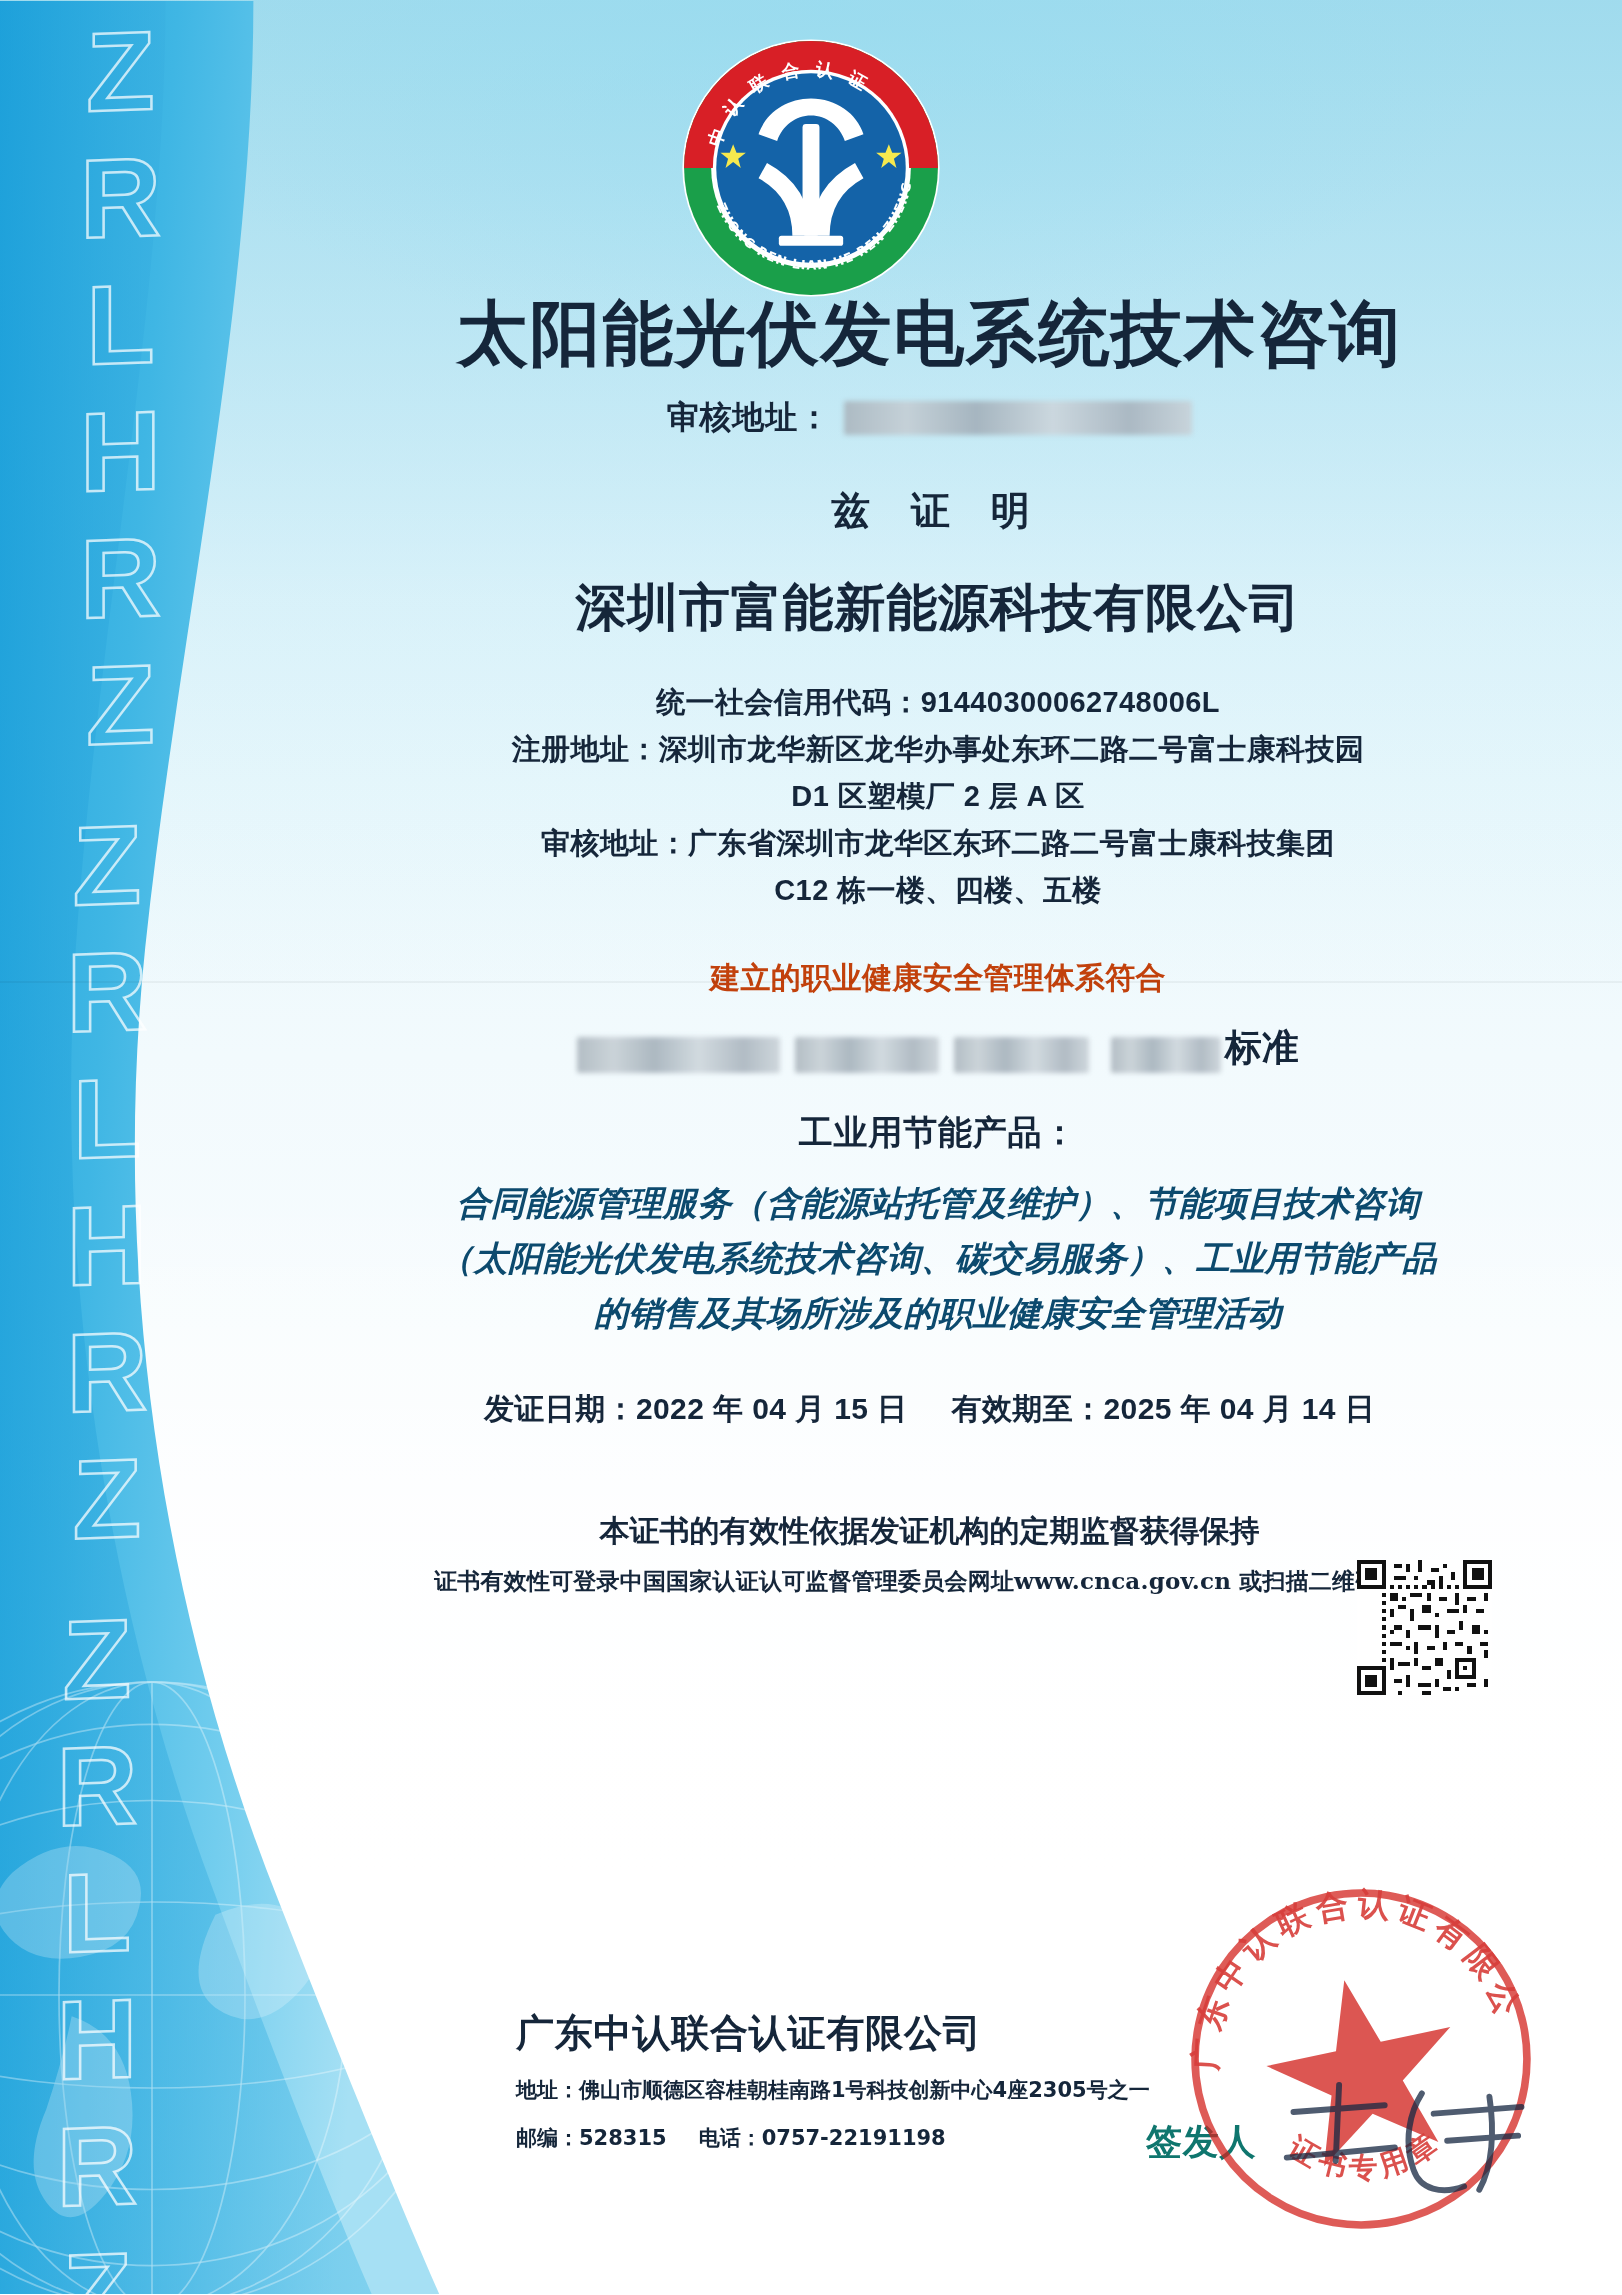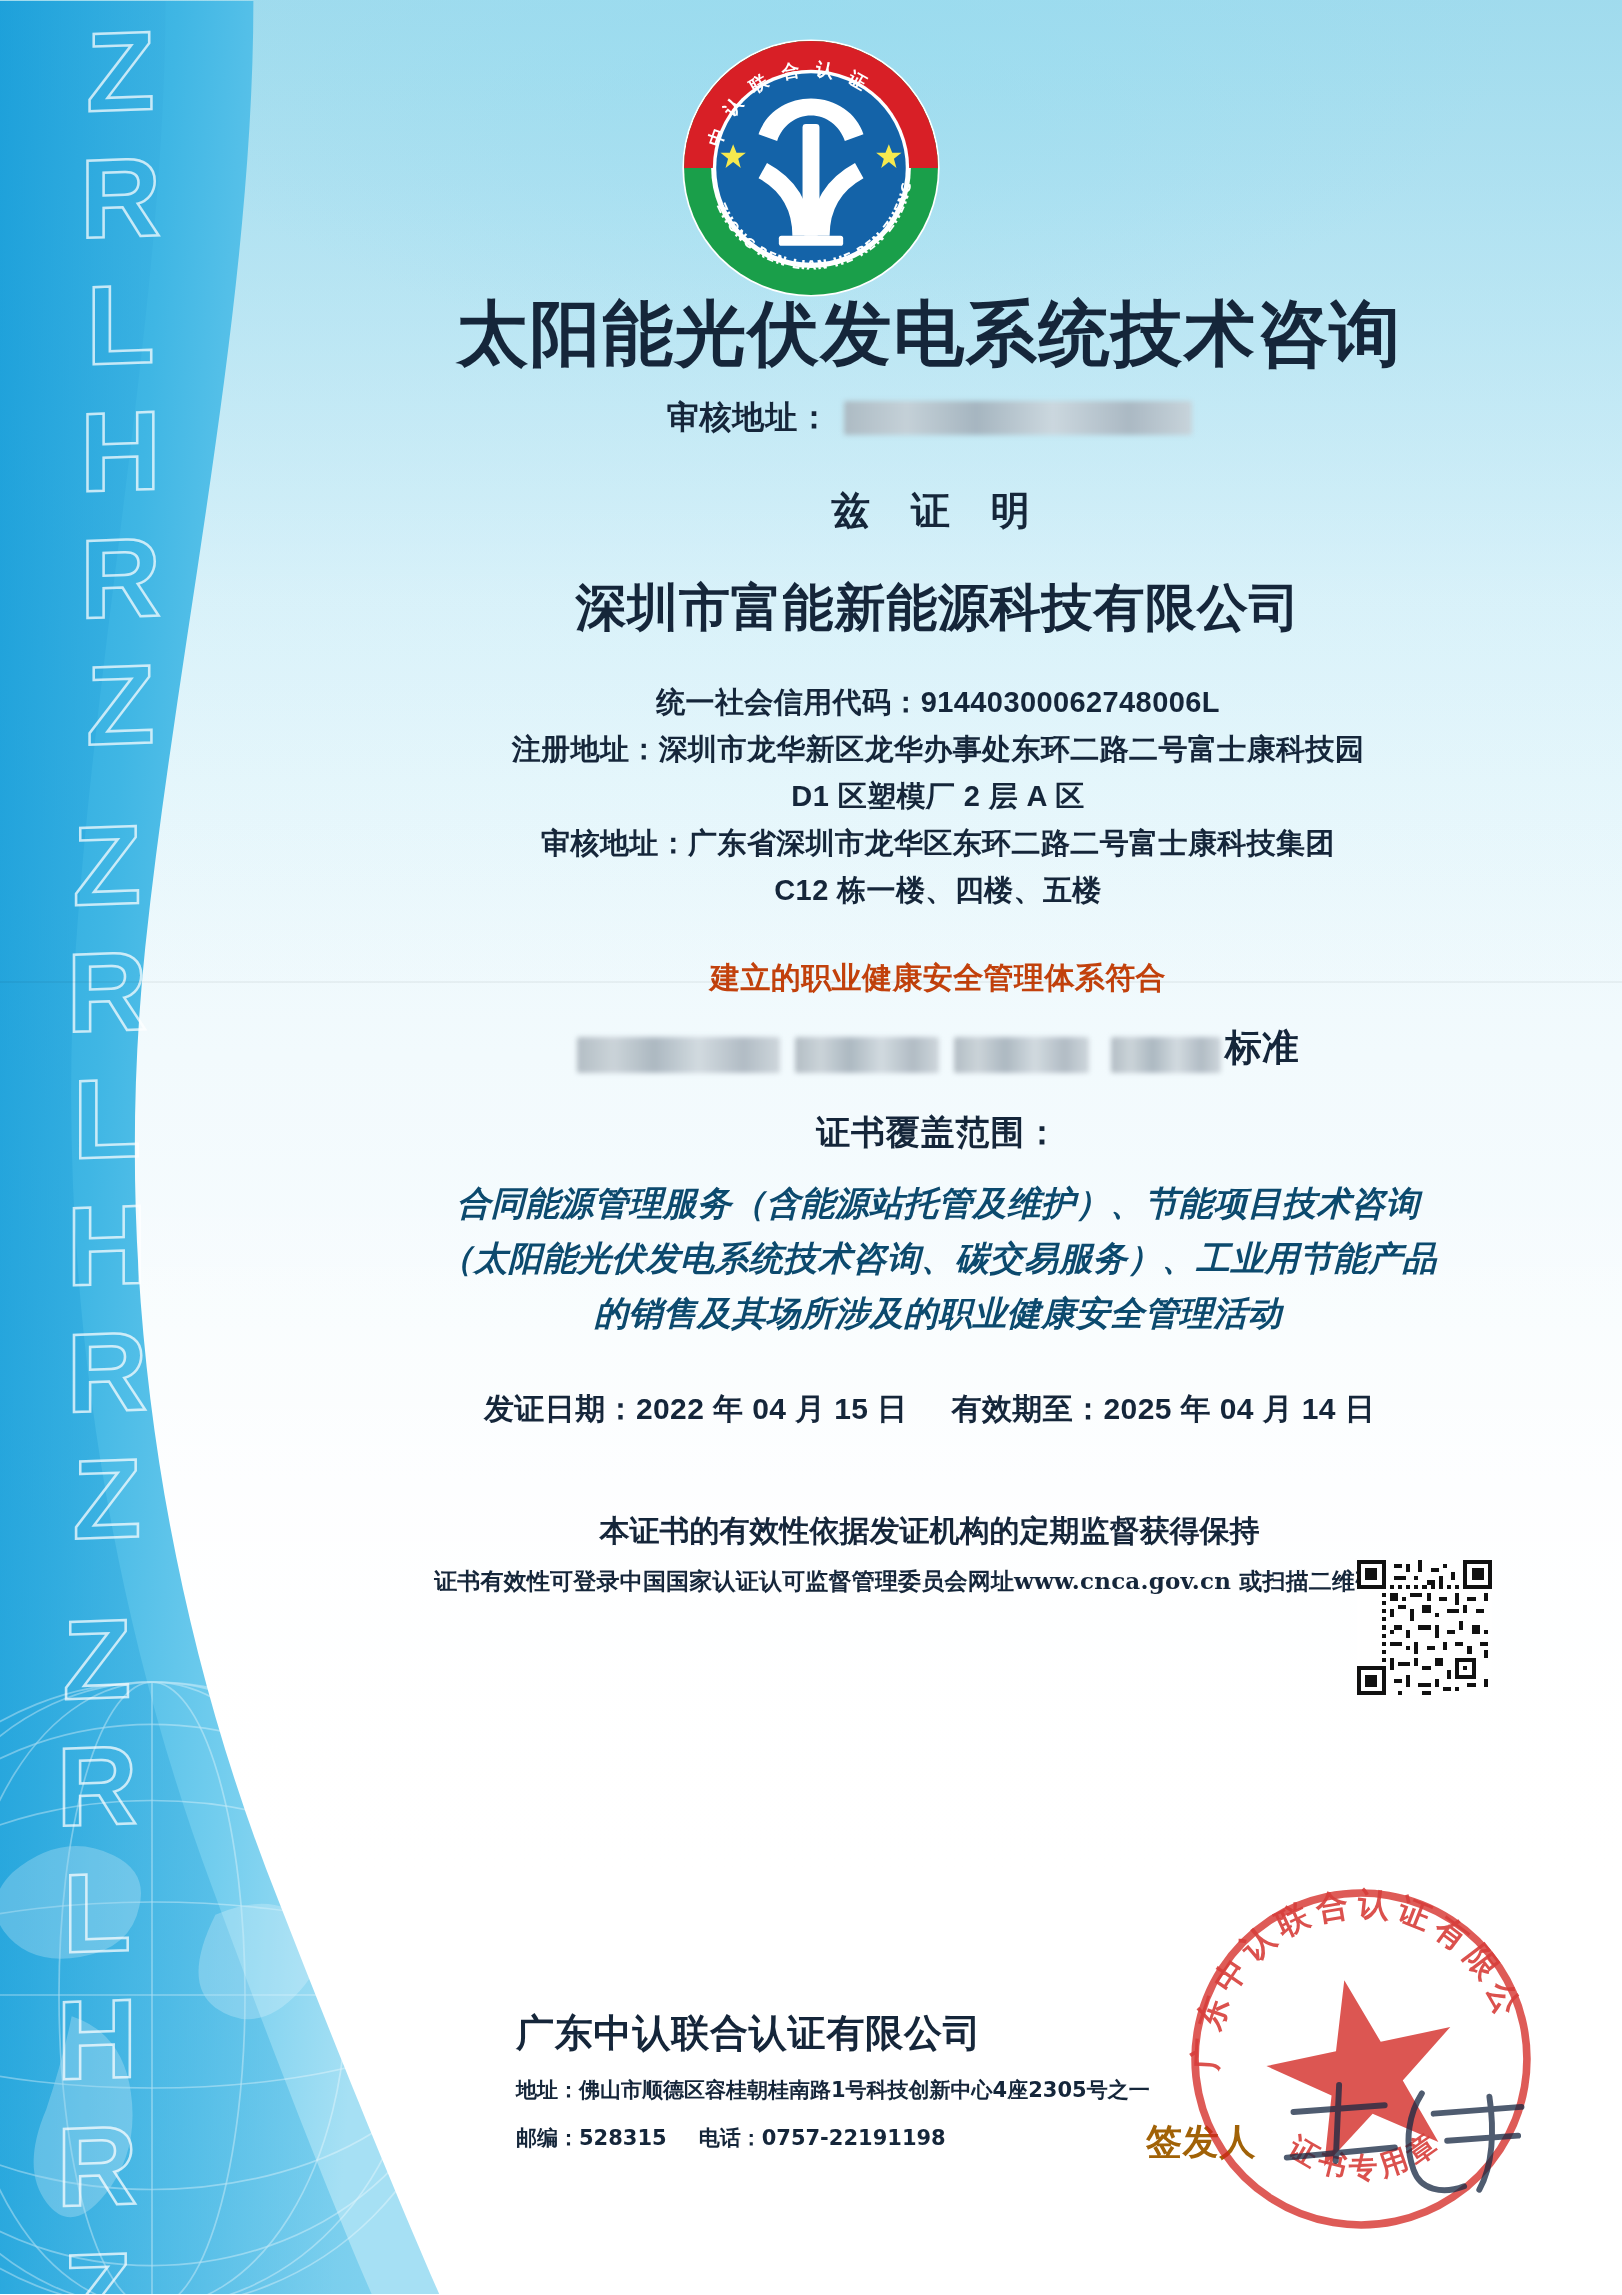--- a/index.html
+++ b/index.html
@@ -295,21 +295,21 @@
     font-family: "DejaVu Sans", "Liberation Sans", sans-serif;
   }
   .footer-sub .sp { display: inline-block; width: 32px; }
 
   .signer {
     position: absolute;
     left: 1146px;
     top: 2118px;
     font-size: 36px;
     font-weight: 700;
-    color: #a16207;
+    color: #0f766e;
     letter-spacing: 0.8px;
   }
 
   
   .seal {
     position: absolute;
     left: 1179px;
     top: 1877px;
     width: 364px;
     height: 364px;
@@ -446,21 +446,21 @@
     <div class="conform">建立的职业健康安全管理体系符合</div>
 
     <div class="standard-row">
       <span class="redacted redacted-std-1"></span>
       <span class="redacted redacted-std-2"></span>
       <span class="redacted redacted-std-3"></span>
       <span class="redacted redacted-std-4"></span>
       <span class="standard-word">标准</span>
     </div>
 
-    <div class="scope-label">证书覆盖范围：</div>
+    <div class="scope-label">工业用节能产品：</div>
     <div class="scope-body">
       <div class="scope-line">合同能源管理服务（含能源站托管及维护）、节能项目技术咨询</div>
       <div class="scope-line">（太阳能光伏发电系统技术咨询、碳交易服务）、工业用节能产品</div>
       <div class="scope-line">的销售及其场所涉及的职业健康安全管理活动</div>
     </div>
 
     <div class="dates">
       <span>发证日期：</span><span>2022 年 04 月 15 日</span><span class="gap"></span><span>有效期至：</span><span>2025 年 04 月 14 日</span>
     </div>
 

